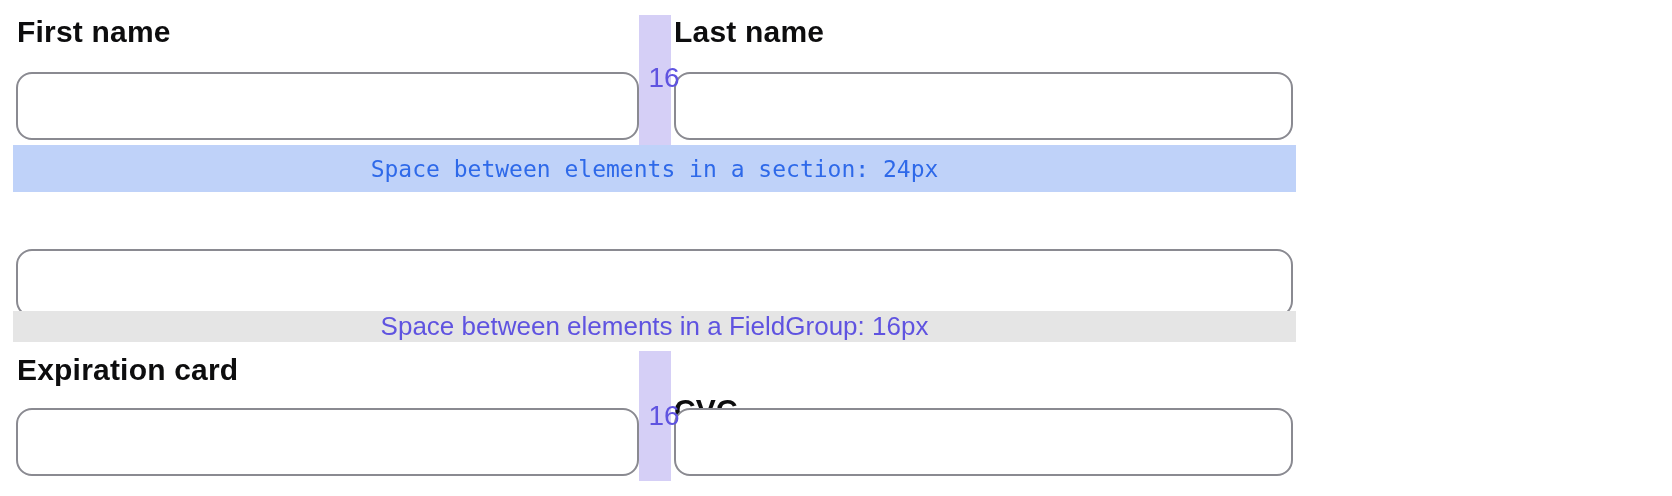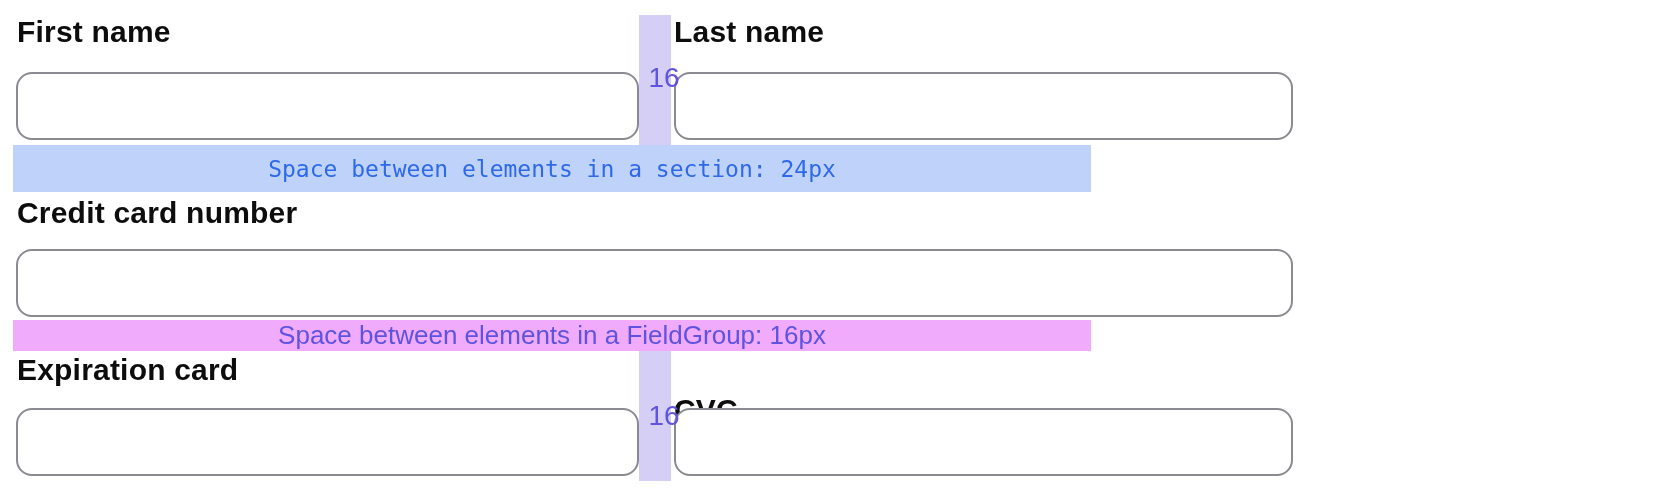--- a/index.html
+++ b/index.html
@@ -38,40 +38,40 @@
   .gap-num {
     width: 50px;
     text-align: center;
     font-size: 28px;
     line-height: 28px;
     font-weight: 400;
     color: #5f53e0;
   }
   .band {
     left: 13px;
-    width: 1078px;
+    width: 1283px;
     display: flex;
     align-items: center;
     justify-content: center;
   }
   .band-section {
     top: 145px;
     height: 47px;
     background: #bfd2f9;
   }
   .band-section .band-text {
     font-family: "DejaVu Sans Mono", monospace;
     font-size: 23px;
     color: #2e69e9;
     white-space: nowrap;
   }
   .band-fieldgroup {
-    top: 320px;
+    top: 311px;
     height: 31px;
-    background: #f0abfc;
+    background: #e5e5e5;
     text-align: center;
   }
   .band-fieldgroup .band-text {
     font-family: "Liberation Sans", sans-serif;
     font-size: 26px;
     color: #5f53e0;
     white-space: nowrap;
   }
 </style>
 </head>
@@ -88,21 +88,20 @@
   <input class="abs text-input" style="left: 16px; top: 72px; width: 623px;" placeholder="">
 
   <input class="abs text-input" style="left: 674px; top: 72px; width: 619px;" placeholder="">
 
   <div class="abs gap-num" style="left:639px; top:64px;">16</div>
 
   <div class="abs band band-section">
     <span class="band-text">Space between elements in a section: 24px</span>
   </div>
 
-  <div class="abs field-label" style="left:17px; top:196px;">Credit card number</div>
 
   <input class="abs text-input" style="left: 16px; top: 249px; width: 1277px;" placeholder="">
 
   <div class="abs band band-fieldgroup">
     <span class="band-text">Space between elements in a FieldGroup: 16px</span>
   </div>
 
   <div class="abs field-label" style="left:17px; top:353px;">Expiration card</div>
 
   <div class="abs field-label" style="left:674px; top:353px;margin-top:40px;">CVC</div>

